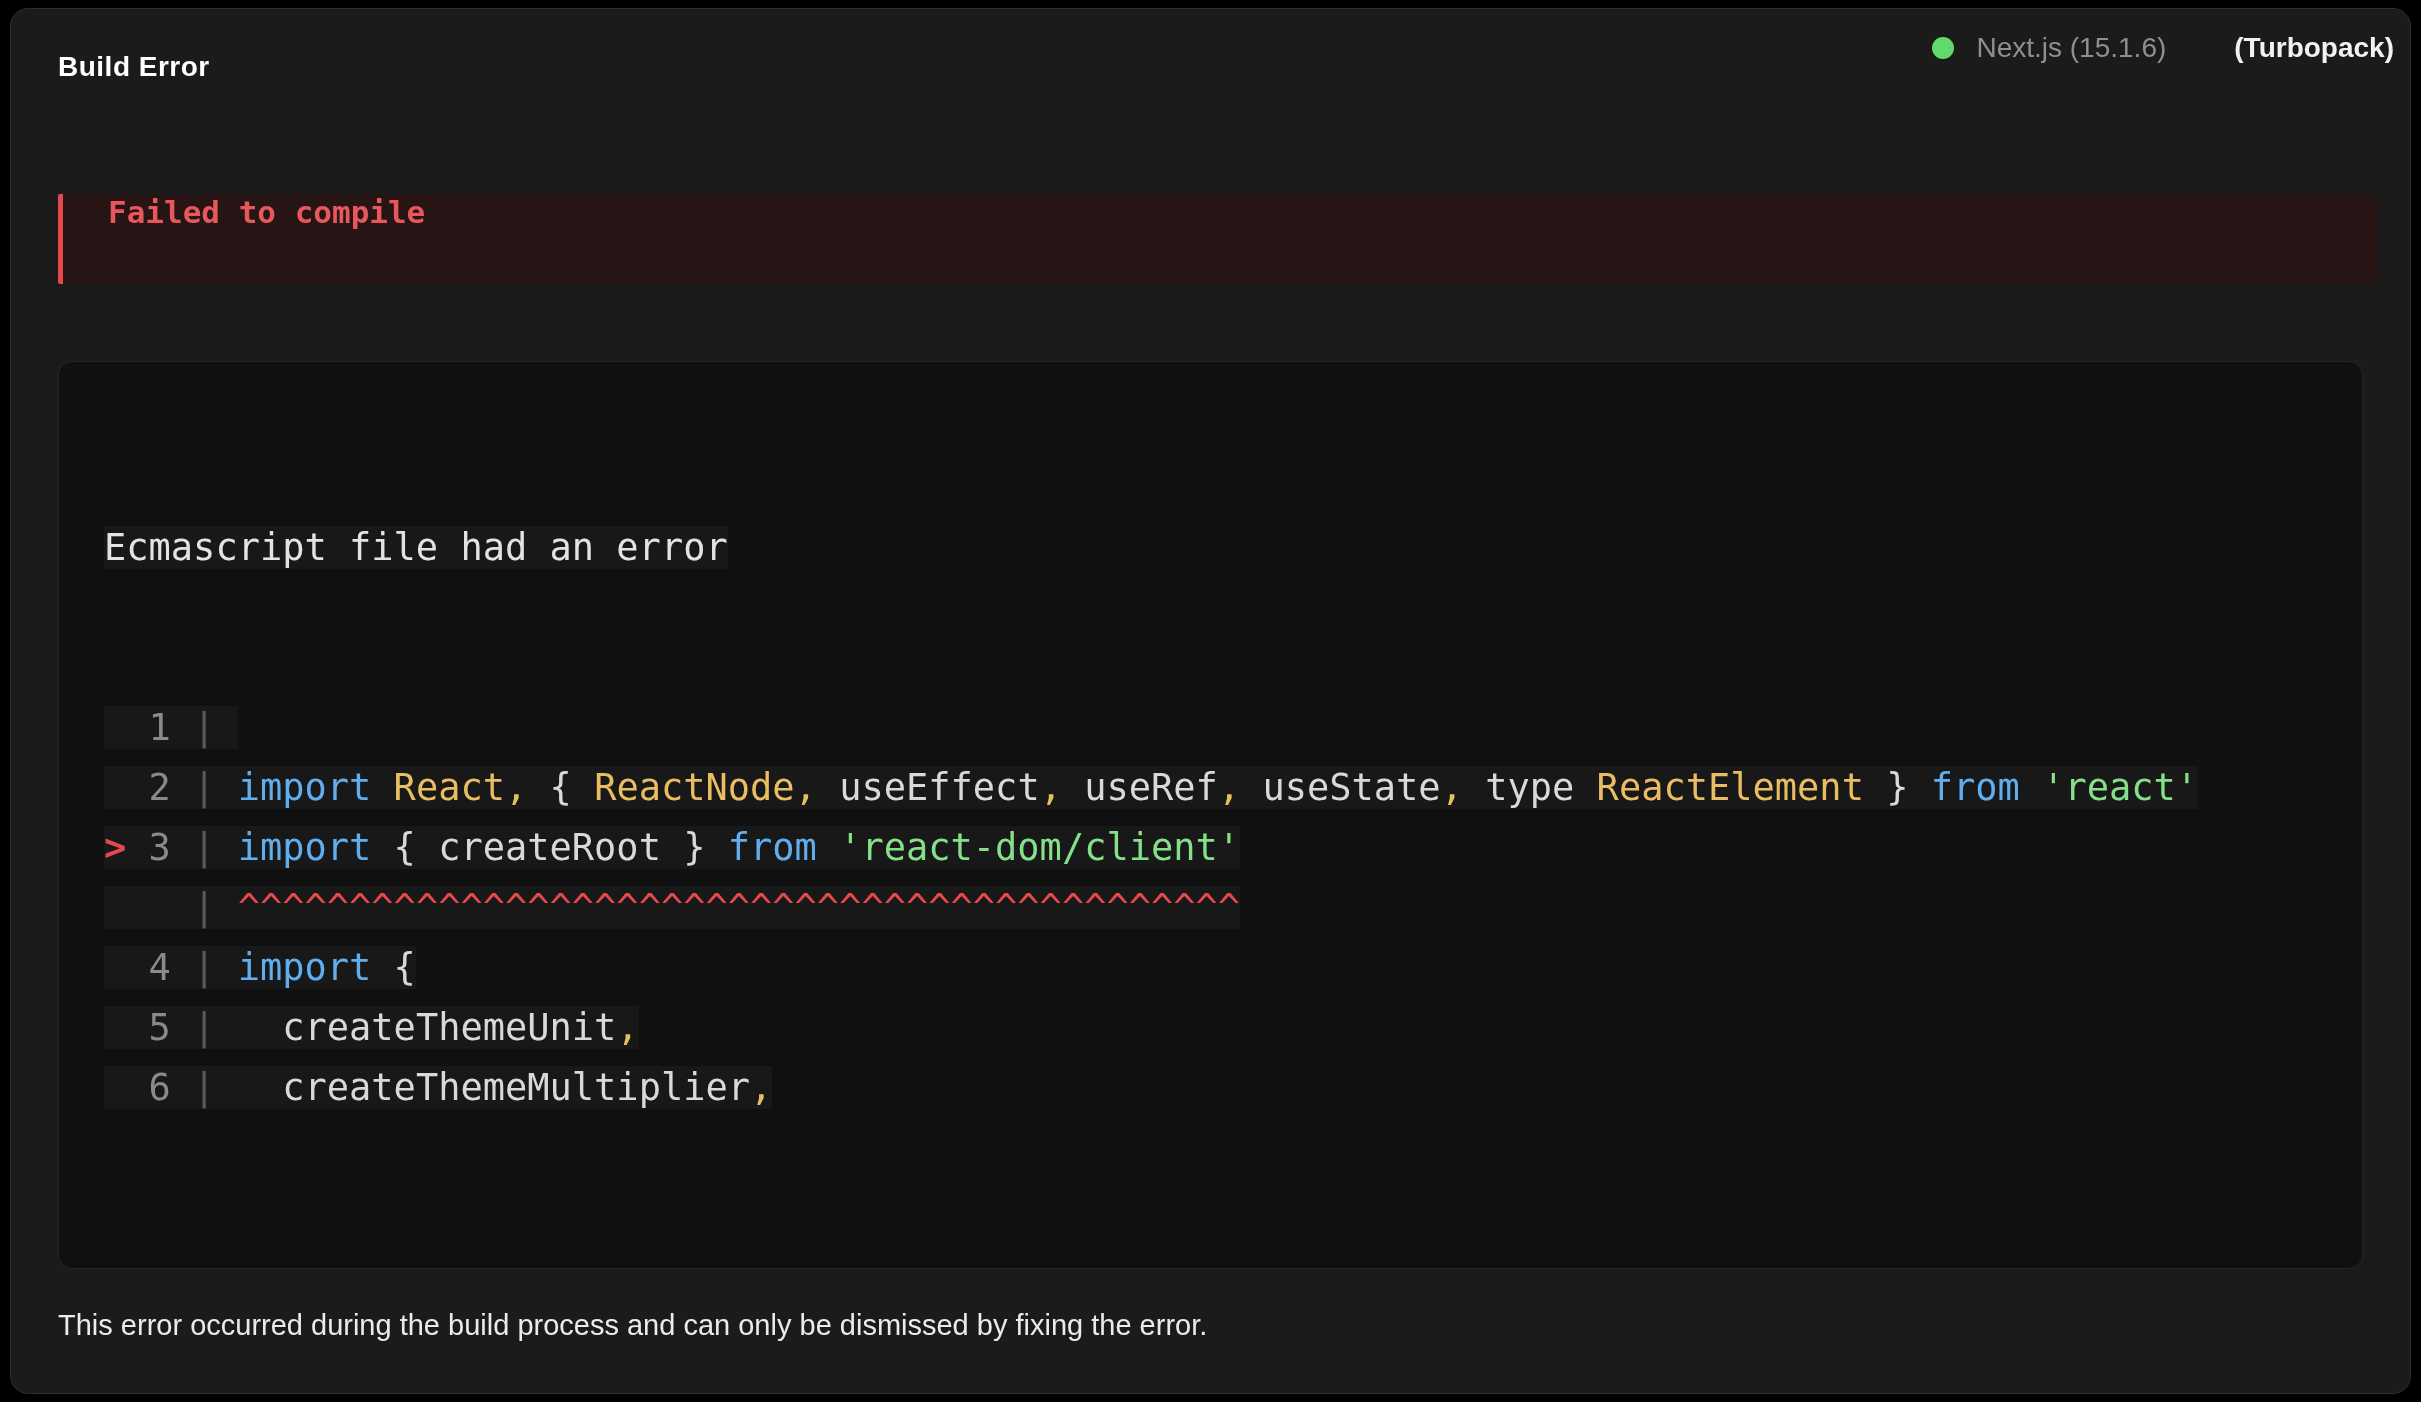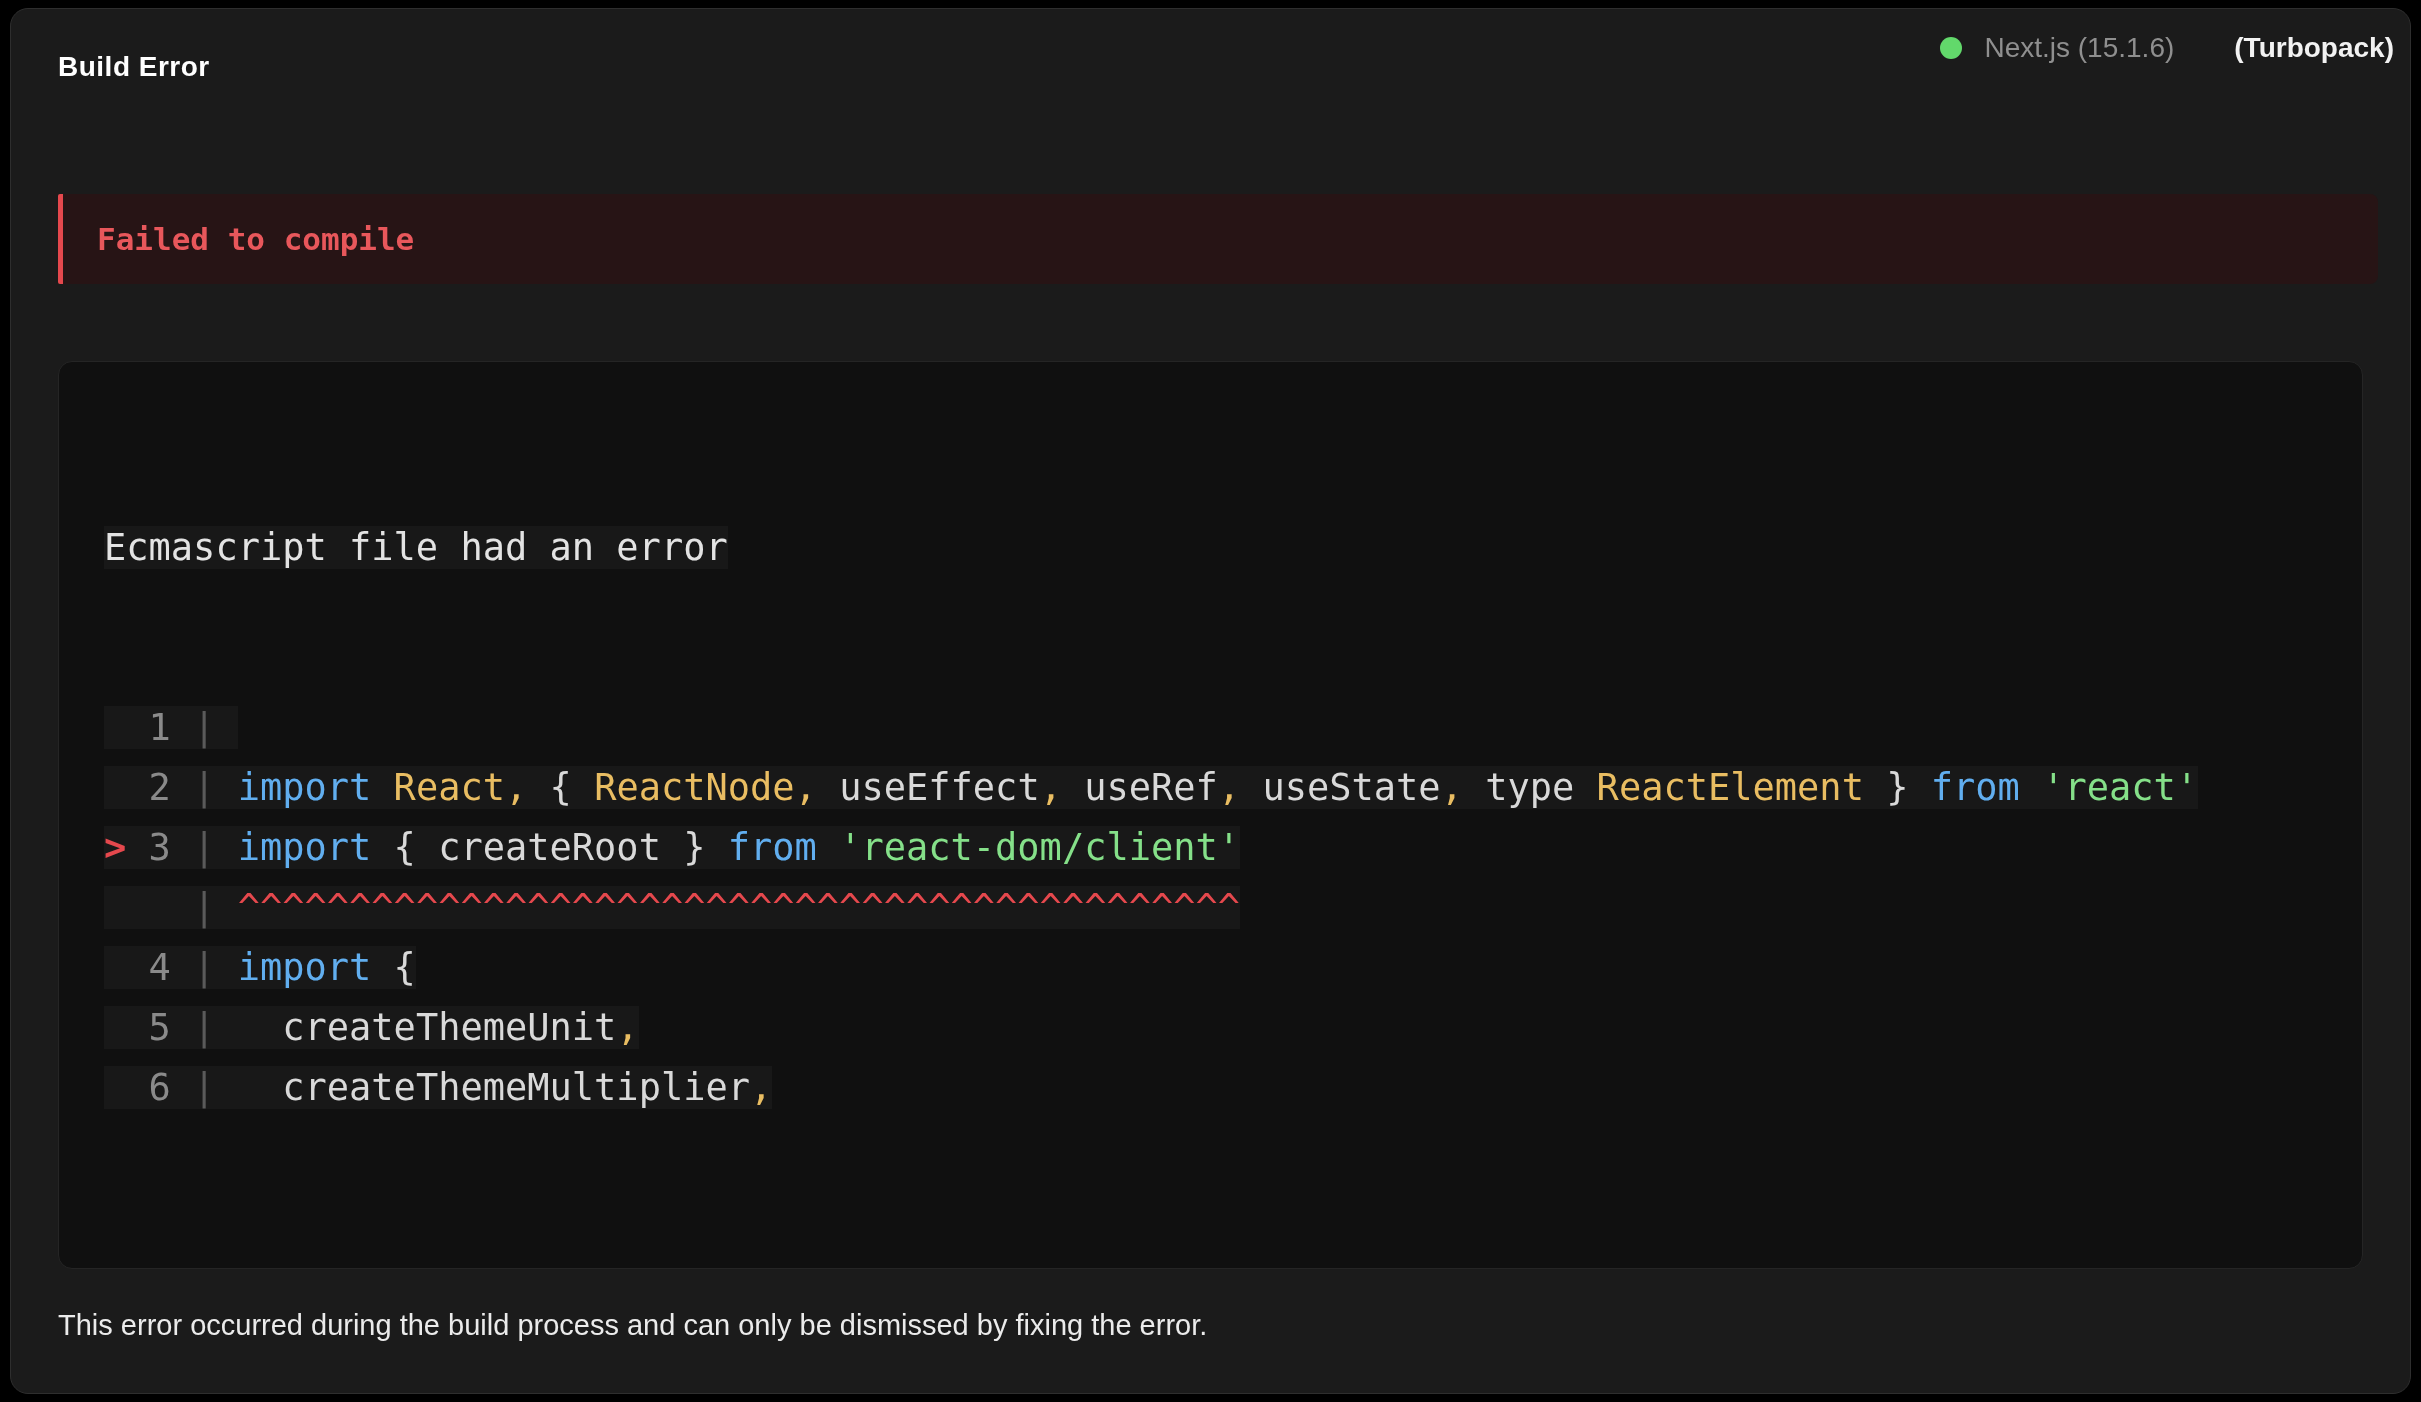--- a/index.html
+++ b/index.html
@@ -18,36 +18,36 @@
     position: absolute; top: 22px; right: 16px;
     display: flex; align-items: center;
     font-size: 28px; line-height: 34px;
     cursor: pointer;
   }
   .dot {
     width: 22px; height: 22px; border-radius: 50%;
     background: var(--status-green, #62d96b);
     margin-right: 22px;
   }
-  .ver { color: #8f8f8f; margin-right: 12px; }
+  .ver { color: #8f8f8f; margin-right: 20px; }
   .turbo { color: #f2f2f2; font-weight: 700; margin-left: 48px; }
 
   .title {
     position: absolute; top: 42px; left: 47px;
     color: #fff; font-size: 28px; font-weight: 700; letter-spacing: 0.5px;
   }
 
   
   .banner {
     position: absolute; top: 185px; left: 47px; right: 32px; height: 90px;
     background: var(--banner-bg, #271415);
     border-left: 5px solid var(--error-red, #e5484d);
     border-radius: 2px 8px 8px 2px;
-    display: flex; align-items: center;
-    padding-left: 34px;
+    display: flex; align-items: flex-start;
+    padding-left: 45px;
   }
   .banner-text {
     font-family: "DejaVu Sans Mono", monospace;
     font-size: 31px; color: var(--banner-red, #e8575b); font-weight: 700;
   }
 
   
   .codeframe {
     position: absolute; top: 352px; left: 47px; right: 47px; height: 908px;
     background: var(--codeframe-bg, #101010);

